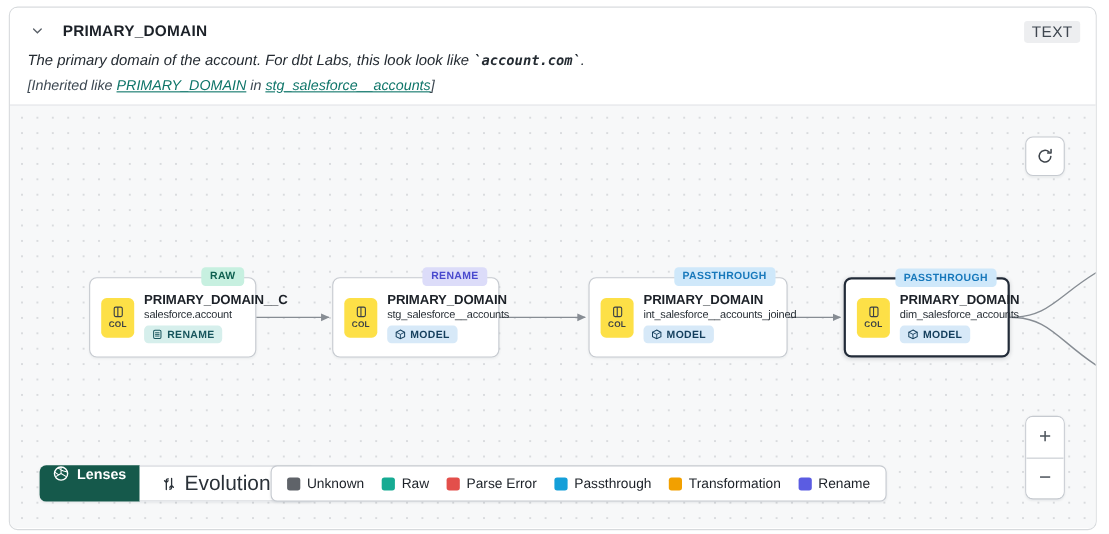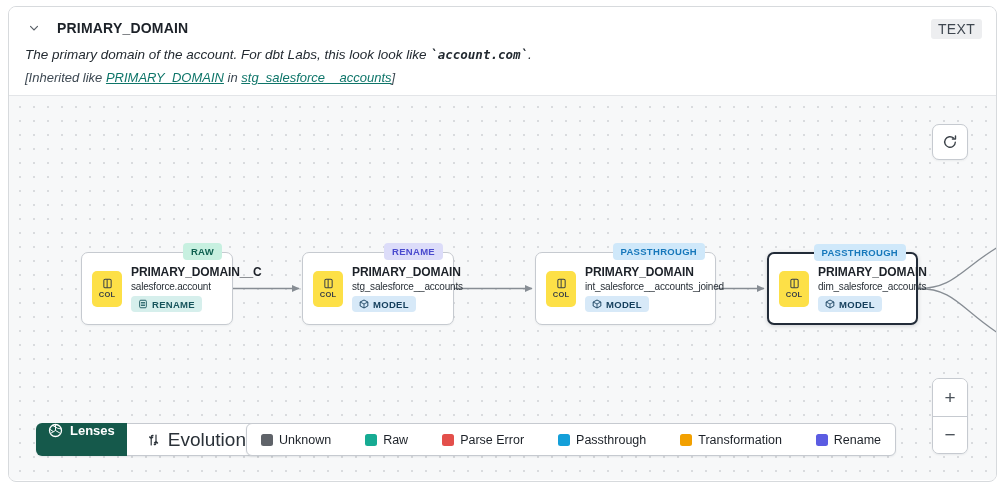--- a/index.html
+++ b/index.html
@@ -58,21 +58,21 @@
 
   
   .lens-group { position:absolute; left:27px; top:327px; display:flex; height:33px;
           box-shadow:0 1px 2px rgba(20,30,40,.07); border-radius:6px; }
   .lens-btn { display:flex; align-items:flex-start; gap:7px; padding:0 12px; border-radius:6px 0 0 6px;
           color:#ffffff; font-size:13px; font-weight:bold; cursor:pointer; }
   .lens-dd { display:flex; align-items:center; gap:8px; padding:0 20px; background:#ffffff;
           border:1px solid #c6cad0; border-left:none; border-radius:0 6px 6px 0; font-size:19px;
           color:#2a3138; cursor:pointer; }
 
-  .legend { position:absolute; left:237px; top:327px; height:33px; display:flex; align-items:center; gap:34px;
+  .legend { position:absolute; left:237px; top:327px; height:33px; display:flex; align-items:center; gap:16px;
           background:#ffffff; border:1px solid #c6cad0; border-radius:6px; padding:0 14px;
           box-shadow:0 1px 2px rgba(20,30,40,.07); }
   .leg-item { display:flex; align-items:center; gap:6px; font-size:12.5px; color:#1c2128; }
   .leg-sw { width:12px; height:12px; border-radius:2.5px; }
 
   .zoom-stack { position:absolute; left:923px; top:282px; width:36px; border:1px solid #c6cad0; border-radius:7px;
           background:#ffffff; overflow:hidden; box-shadow:0 1px 2px rgba(20,30,40,.07); }
   .zoom-btn { width:100%; height:37px; display:flex; align-items:center; justify-content:center;
           font-size:19px; color:#4c535b; cursor:pointer; background:#ffffff; border:none; }
   .zoom-btn + .zoom-btn { border-top:1px solid #c6cad0; }

